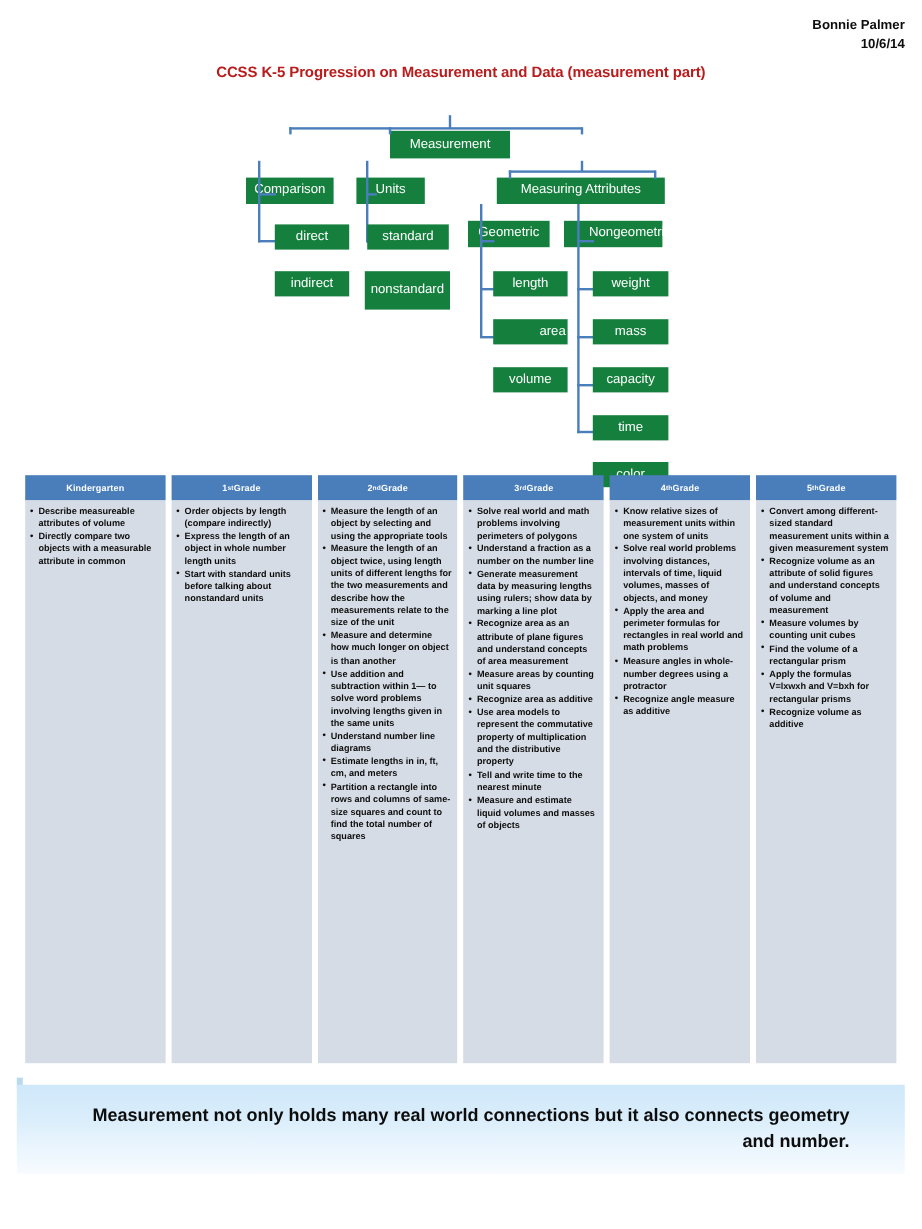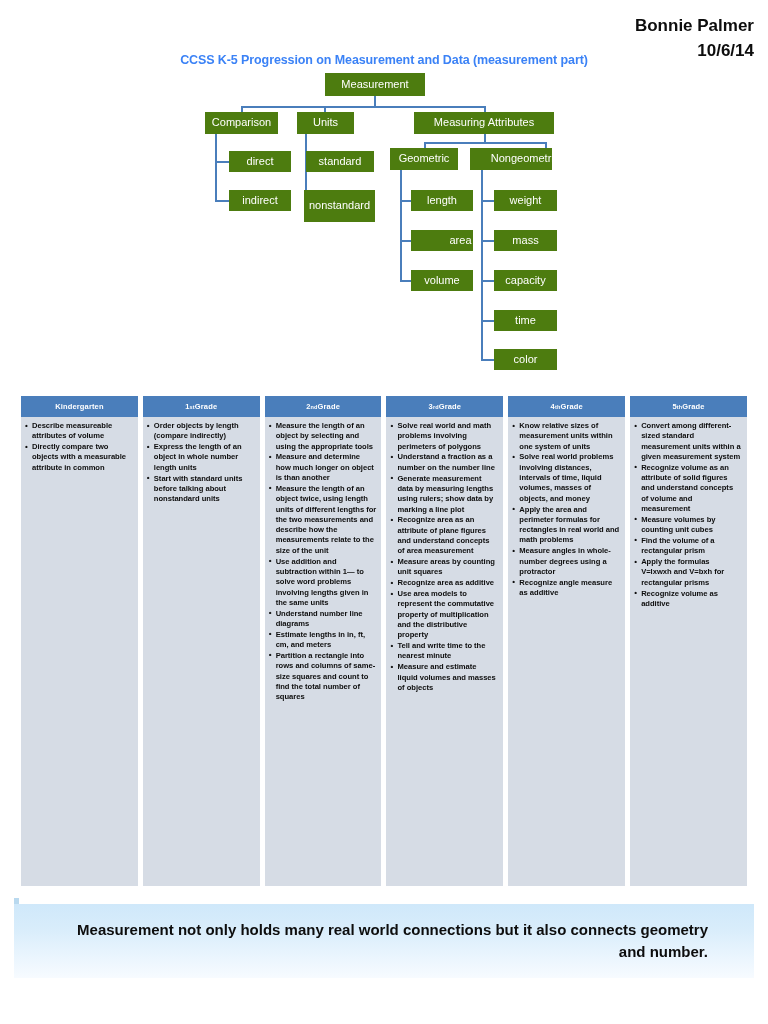--- a/index.html
+++ b/index.html
@@ -14,54 +14,55 @@
     position: relative;
     width: 768px; height: 1024px;
     background: #ffffff;
   }
 
   
   #byline {
     position: absolute;
     right: 14px; top: 14px;
     text-align: right;
-    font-size: 17px;
+    font-size: 11px;
     font-weight: bold;
     color: #0d0d0d;
     line-height: 1.45;
   }
 
   
   #diagram-title {
     position: absolute;
     left: 0; right: 0; top: 53px;
     text-align: center;
     font-size: 12.5px;
     font-weight: bold;
-    color: #3b82f6;
+    color: #b91c1c;
     letter-spacing: -0.1px;
   }
 
   
   #tree {
     position: absolute;
     left: 0; top: 0; width: 768px; height: 392px;
   }
   .node {
     position: absolute;
-    background: #4d7c0f;
+    background: #15803d;
     color: #ffffff;
     font-size: 11px;
     display: flex;
     align-items: center;
     justify-content: center;
     text-align: center;
     line-height: 1.05;
     border: 0;
     white-space: nowrap;
+    margin-top: 36px;
   }
   .conn {
     position: absolute;
     background: #4a7ebb;
   }
   .conn.h { height: 2px; }
   .conn.v { width: 2px; }
 
   
   #grades {
@@ -233,22 +234,22 @@
       </div>
       <div class="gcol">
         <div class="ghead">
           <span>2</span>
           <sup>nd</sup>
           <span> Grade</span>
         </div>
         <div class="gbody">
           <ul>
             <li>Measure the length of an object by selecting and using the appropriate tools</li>
+            <li>Measure the length of an object twice, using length units of different lengths for the two measurements and describe how the measurements relate to the size of the unit</li>
             <li>Measure and determine how much longer on object is than another</li>
-            <li>Measure the length of an object twice, using length units of different lengths for the two measurements and describe how the measurements relate to the size of the unit</li>
             <li>Use addition and subtraction within 1— to solve word problems involving lengths given in the same units</li>
             <li>Understand number line diagrams</li>
             <li>Estimate lengths in in, ft, cm, and meters</li>
             <li>Partition a rectangle into rows and columns of same-size squares and count to find the total number of squares</li>
           </ul>
         </div>
       </div>
       <div class="gcol">
         <div class="ghead">
           <span>3</span>

